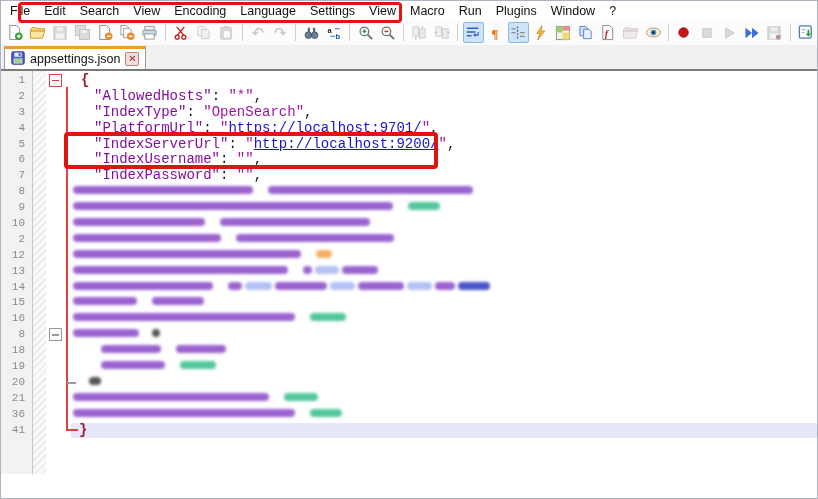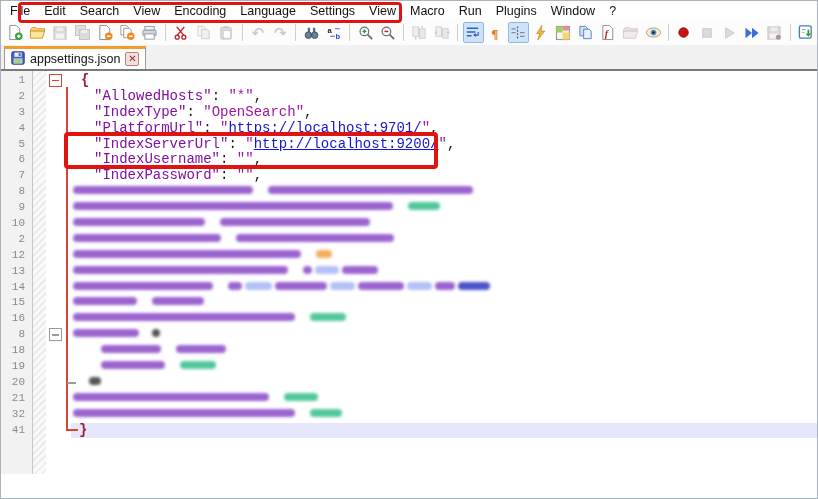--- a/index.html
+++ b/index.html
@@ -390,21 +390,21 @@
         <div class="gnum">12</div>
         <div class="gnum">13</div>
         <div class="gnum">14</div>
         <div class="gnum">15</div>
         <div class="gnum">16</div>
         <div class="gnum">8</div>
         <div class="gnum">18</div>
         <div class="gnum">19</div>
         <div class="gnum">20</div>
         <div class="gnum">21</div>
-        <div class="gnum">32</div>
+        <div class="gnum">36</div>
         <div class="gnum">41</div>
       </div>
     <div class="hatch"></div>
     <div class="foldcol"></div>
     <div class="code">
         <div class="row" style="padding-left: 10px;"><span class="seg brace" style="color: rgb(158, 27, 50);">{</span></div>
         <div class="row" style="padding-left: 23px;"><span class="seg key" style="color: rgb(131, 16, 158);">"AllowedHosts"</span><span class="seg punct" style="color: rgb(26, 26, 26);">: </span><span class="seg value" style="color: rgb(163, 21, 160);">"*"</span><span class="seg punct" style="color: rgb(26, 26, 26);">,</span></div>
         <div class="row" style="padding-left: 23px;"><span class="seg key" style="color: rgb(131, 16, 158);">"IndexType"</span><span class="seg punct" style="color: rgb(26, 26, 26);">: </span><span class="seg value" style="color: rgb(163, 21, 160);">"OpenSearch"</span><span class="seg punct" style="color: rgb(26, 26, 26);">,</span></div>
         <div class="row" style="padding-left: 23px;"><span class="seg key" style="color: rgb(131, 16, 158);">"PlatformUrl"</span><span class="seg punct" style="color: rgb(26, 26, 26);">: </span><span class="seg value" style="color: rgb(163, 21, 160);">"</span><span class="seg url u" style="color: rgb(20, 20, 210);">https://localhost:9701/</span><span class="seg value" style="color: rgb(163, 21, 160);">"</span><span class="seg punct" style="color: rgb(26, 26, 26);">,</span></div>
         <div class="row" style="padding-left: 23px;"><span class="seg key" style="color: rgb(131, 16, 158);">"IndexServerUrl"</span><span class="seg punct" style="color: rgb(26, 26, 26);">: </span><span class="seg value" style="color: rgb(163, 21, 160);">"</span><span class="seg url u" style="color: rgb(20, 20, 210);">http://localhost:9200/</span><span class="seg value" style="color: rgb(163, 21, 160);">"</span><span class="seg punct" style="color: rgb(26, 26, 26);">,</span></div>

